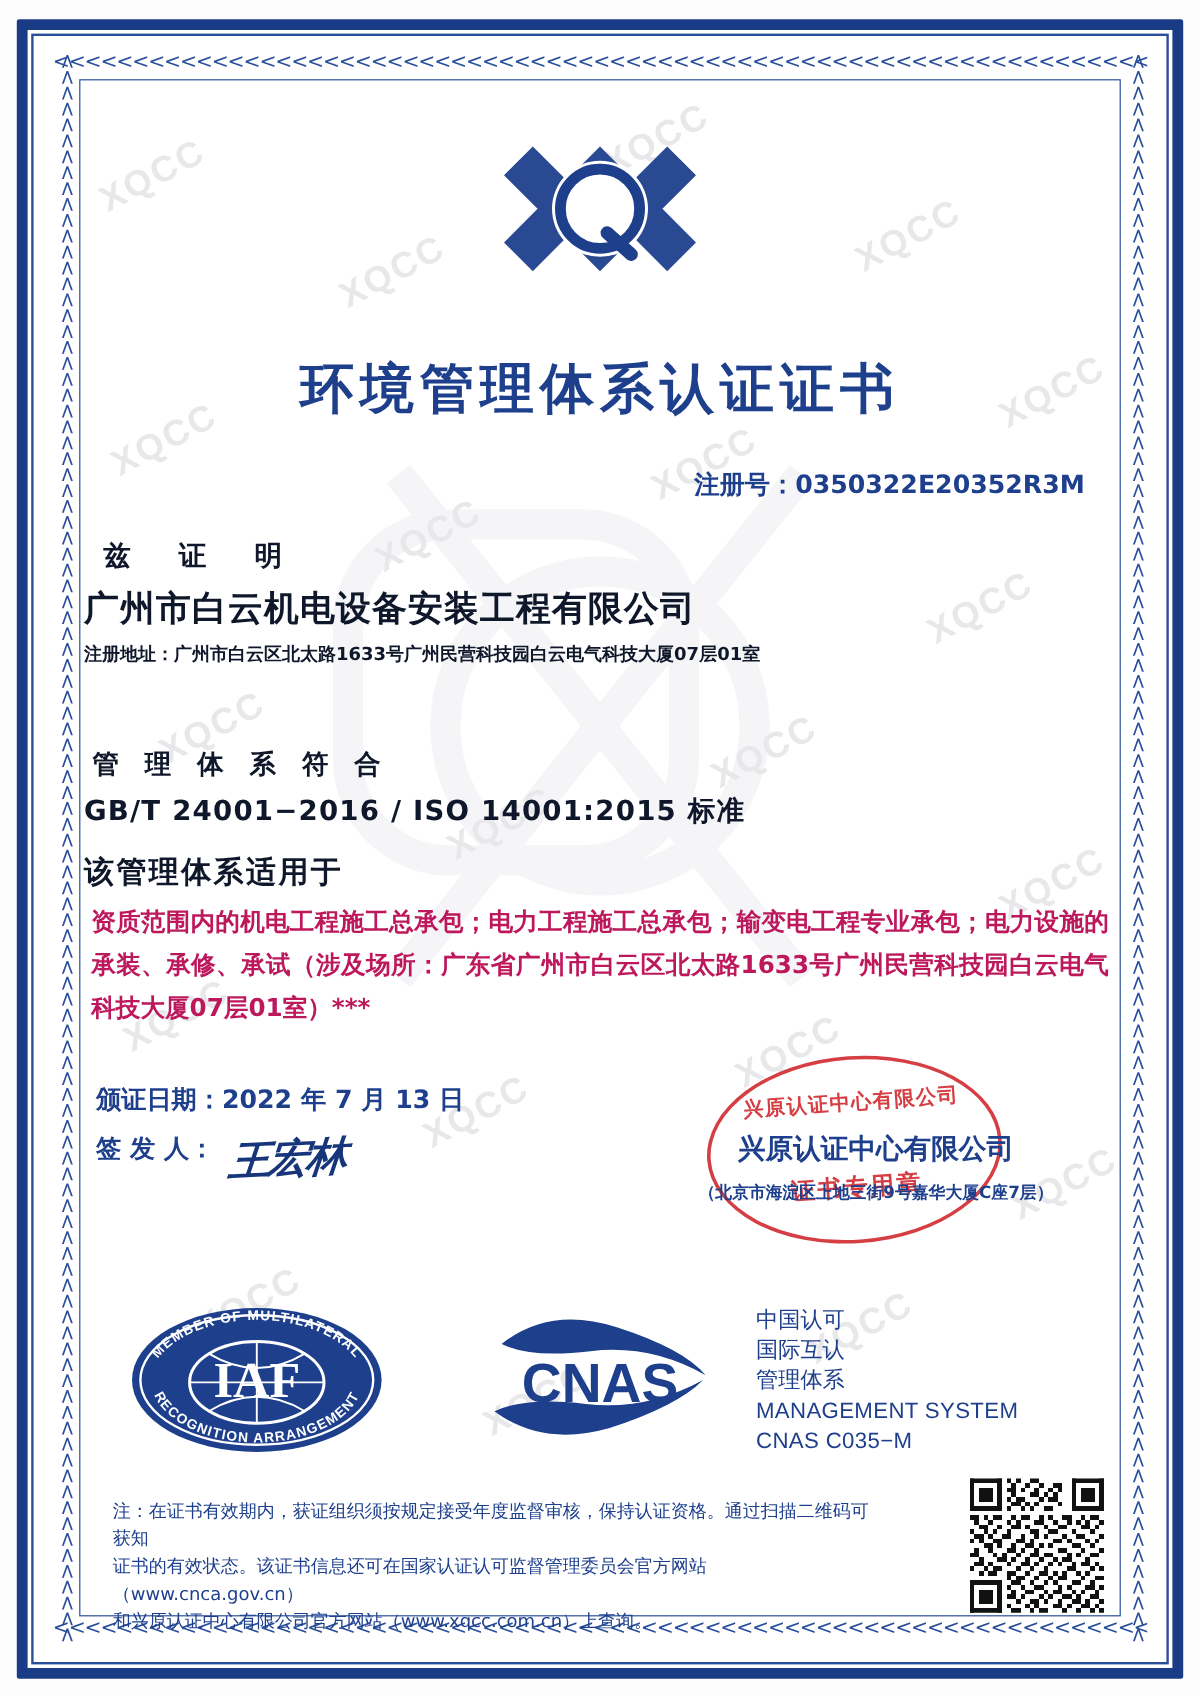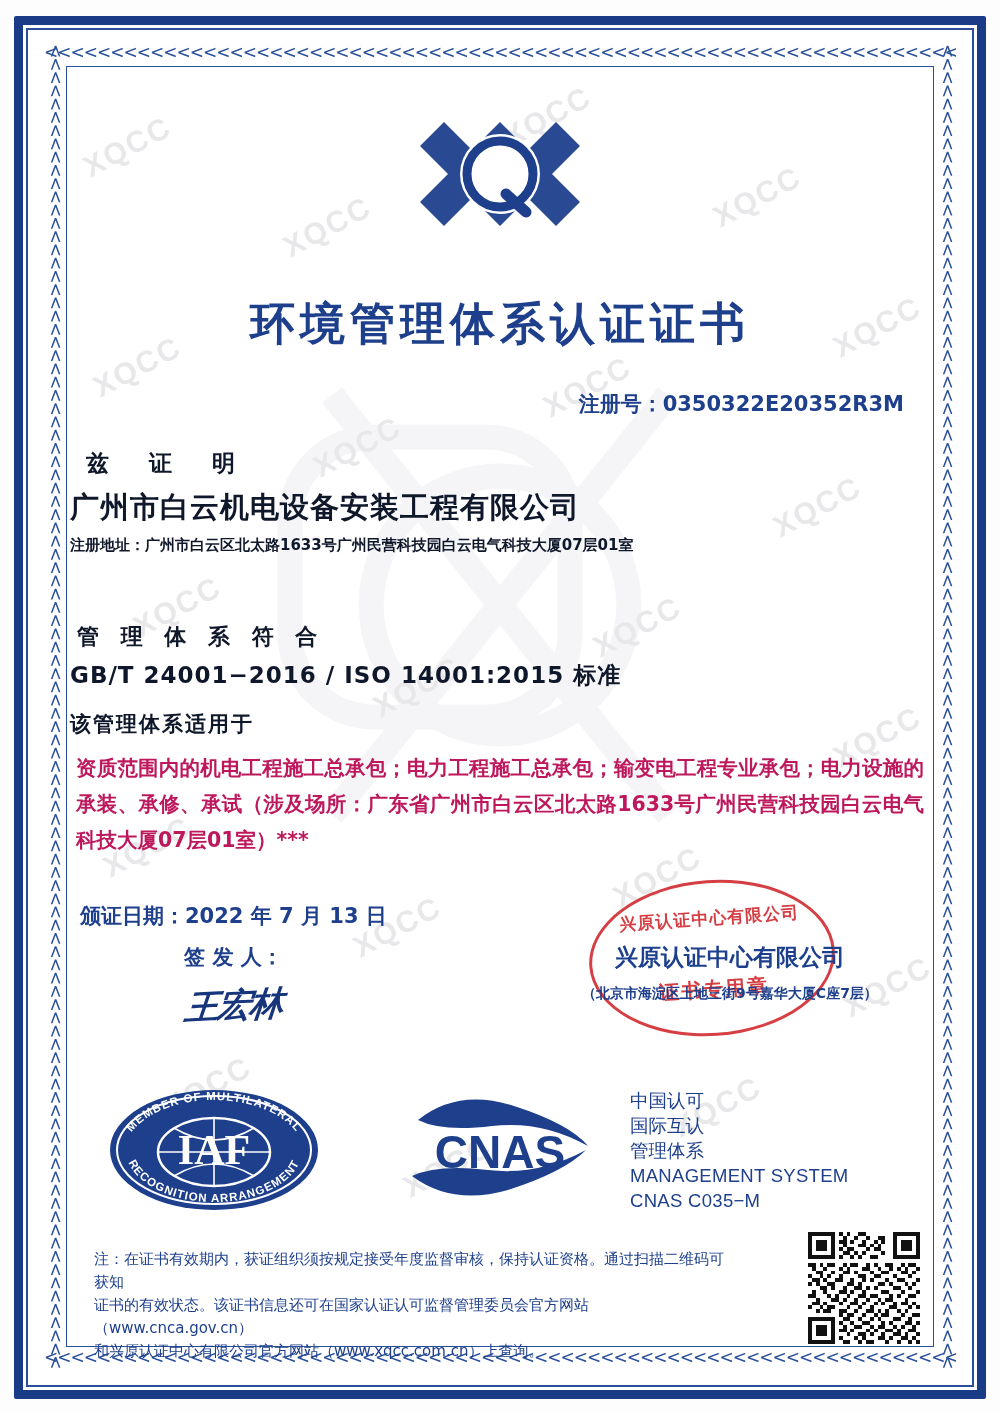--- a/index.html
+++ b/index.html
@@ -124,37 +124,37 @@
   .conform{
     position:absolute;left:0;right:0;top:552px;
     font-size:22px;font-weight:bold;letter-spacing:7px;text-indent:7px;
   }
   .standard{
     position:absolute;left:0;right:0;top:590px;
     font-size:23px;font-weight:bold;letter-spacing:1px;
   }
   .scope-lead{
     position:absolute;left:0;right:0;top:640px;
-    font-size:21px;font-weight:bold;letter-spacing:2px;
+    font-size:25px;font-weight:bold;letter-spacing:2px;
   }
   .scope-body{
     position:absolute;left:6px;right:6px;top:680px;
     font-size:20.5px;font-weight:bold;color:#be185d;
     line-height:36px;text-align:justify;
     font-family:"DejaVu Sans","Liberation Sans",sans-serif;
   }
 
   .issue-block{
     position:absolute;left:10px;top:832px;
     color:#1d3f8c;font-weight:bold;
     font-family:"DejaVu Sans","Liberation Sans",sans-serif;
   }
   .issue-block div{font-size:21px;margin-bottom:13px;}
   .sup{font-size:12px;vertical-align:super;}
-  .signer-row{display:flex;align-items:center;gap:12px;flex-direction:column;}
+  .signer-row{display:flex;gap:12px;}
   .signature{
     font-family:"Liberation Serif",serif;
     font-style:italic;
     font-size:34px;
     color:#16357a;
     transform:skewX(-8deg) rotate(-3deg);
     letter-spacing:-2px;
   }
 
   .issuer-block{

